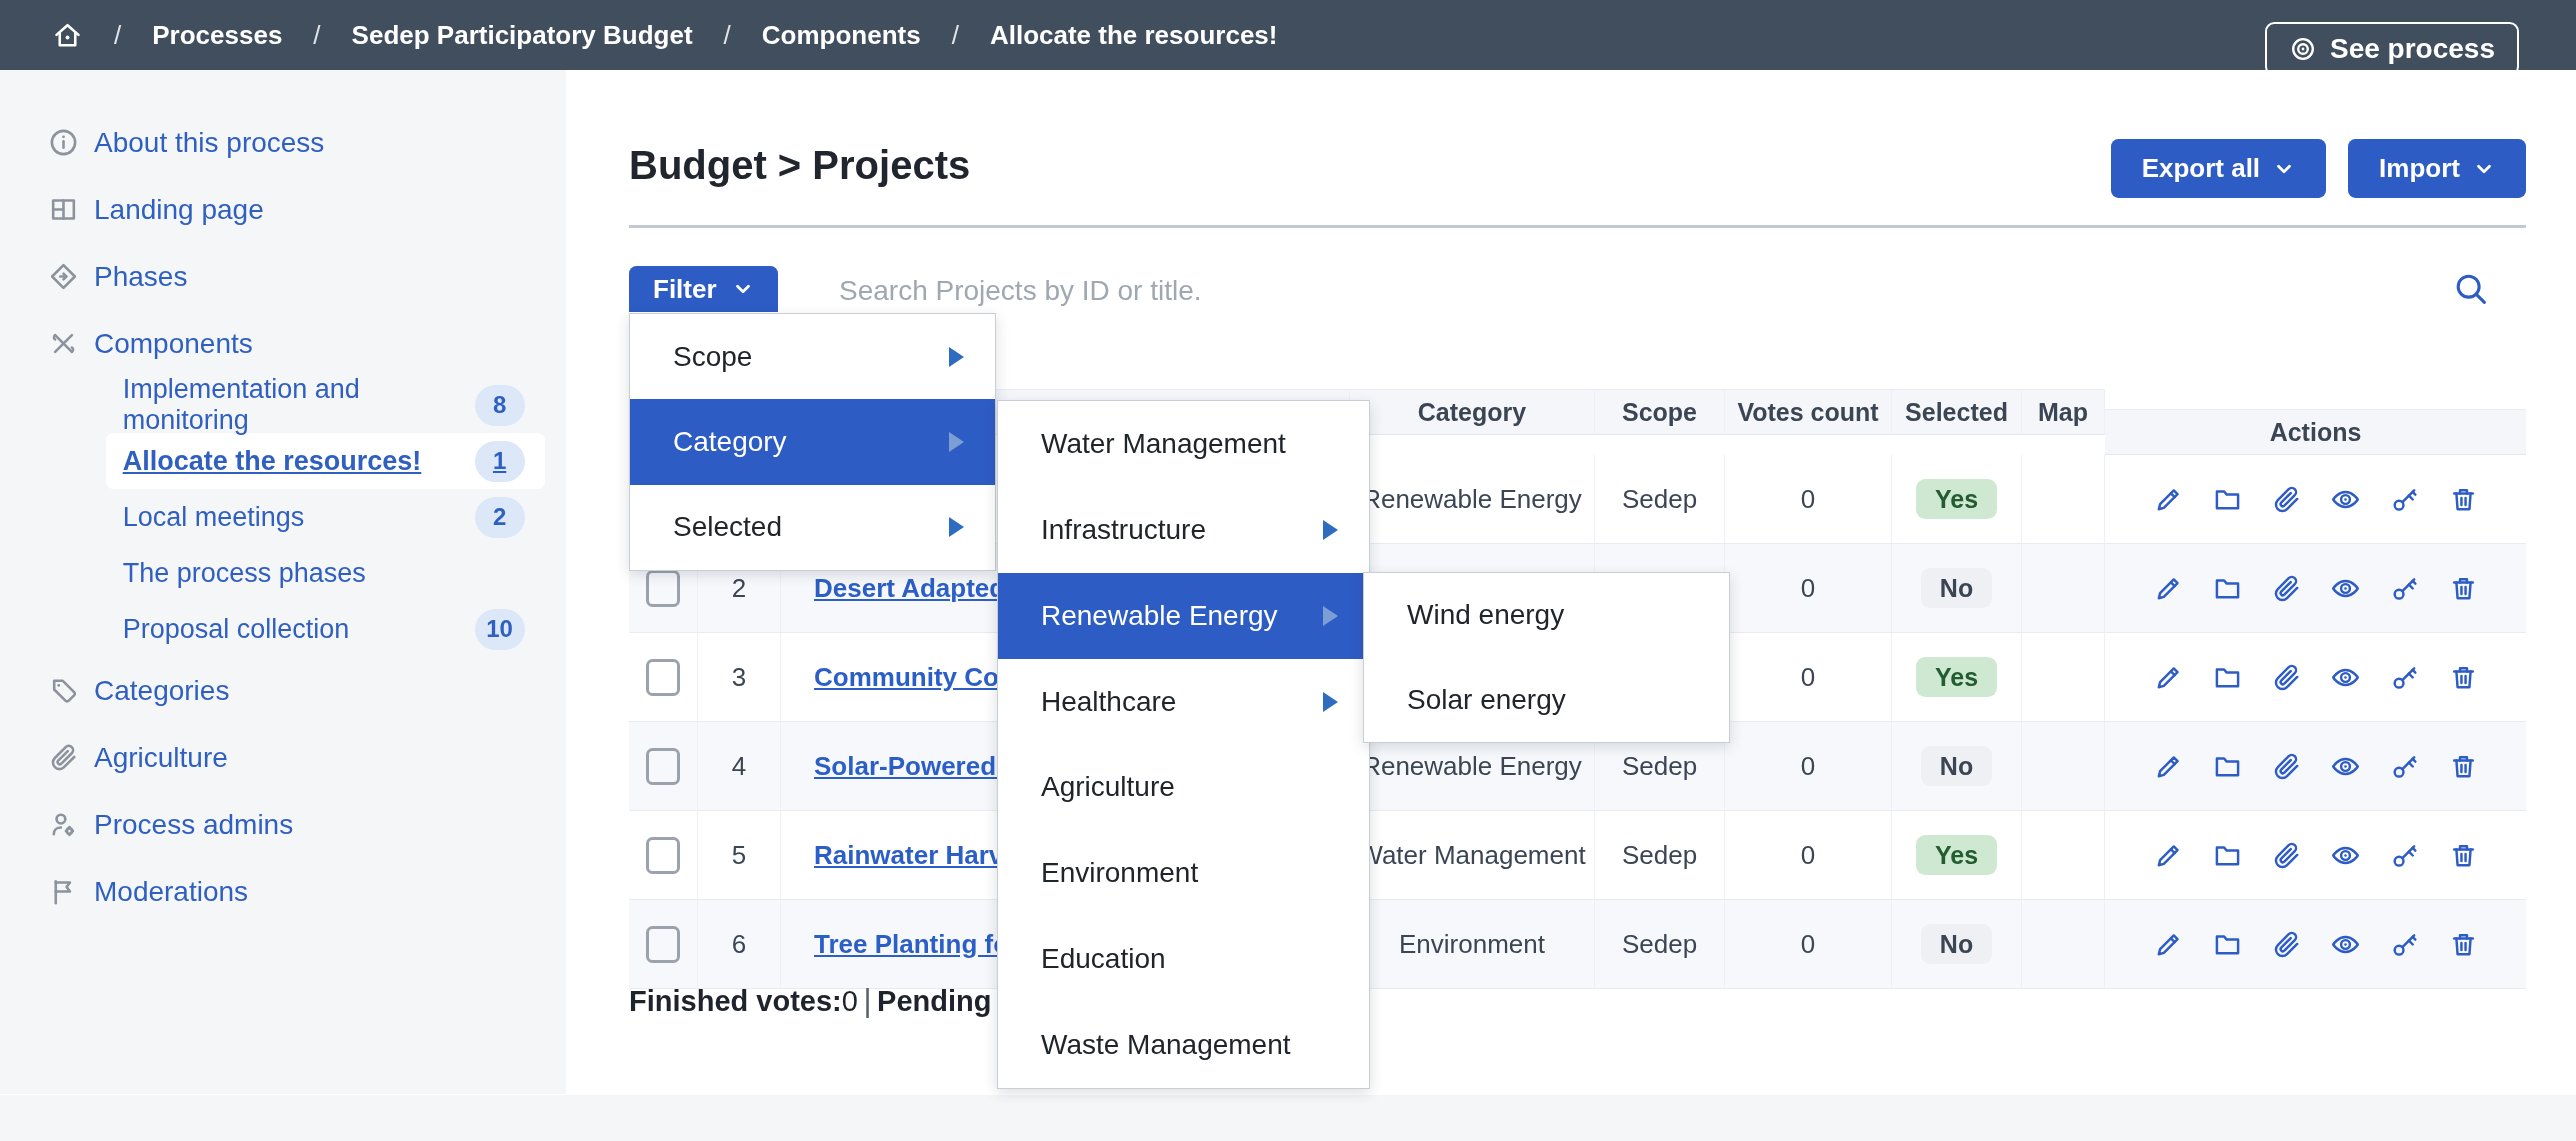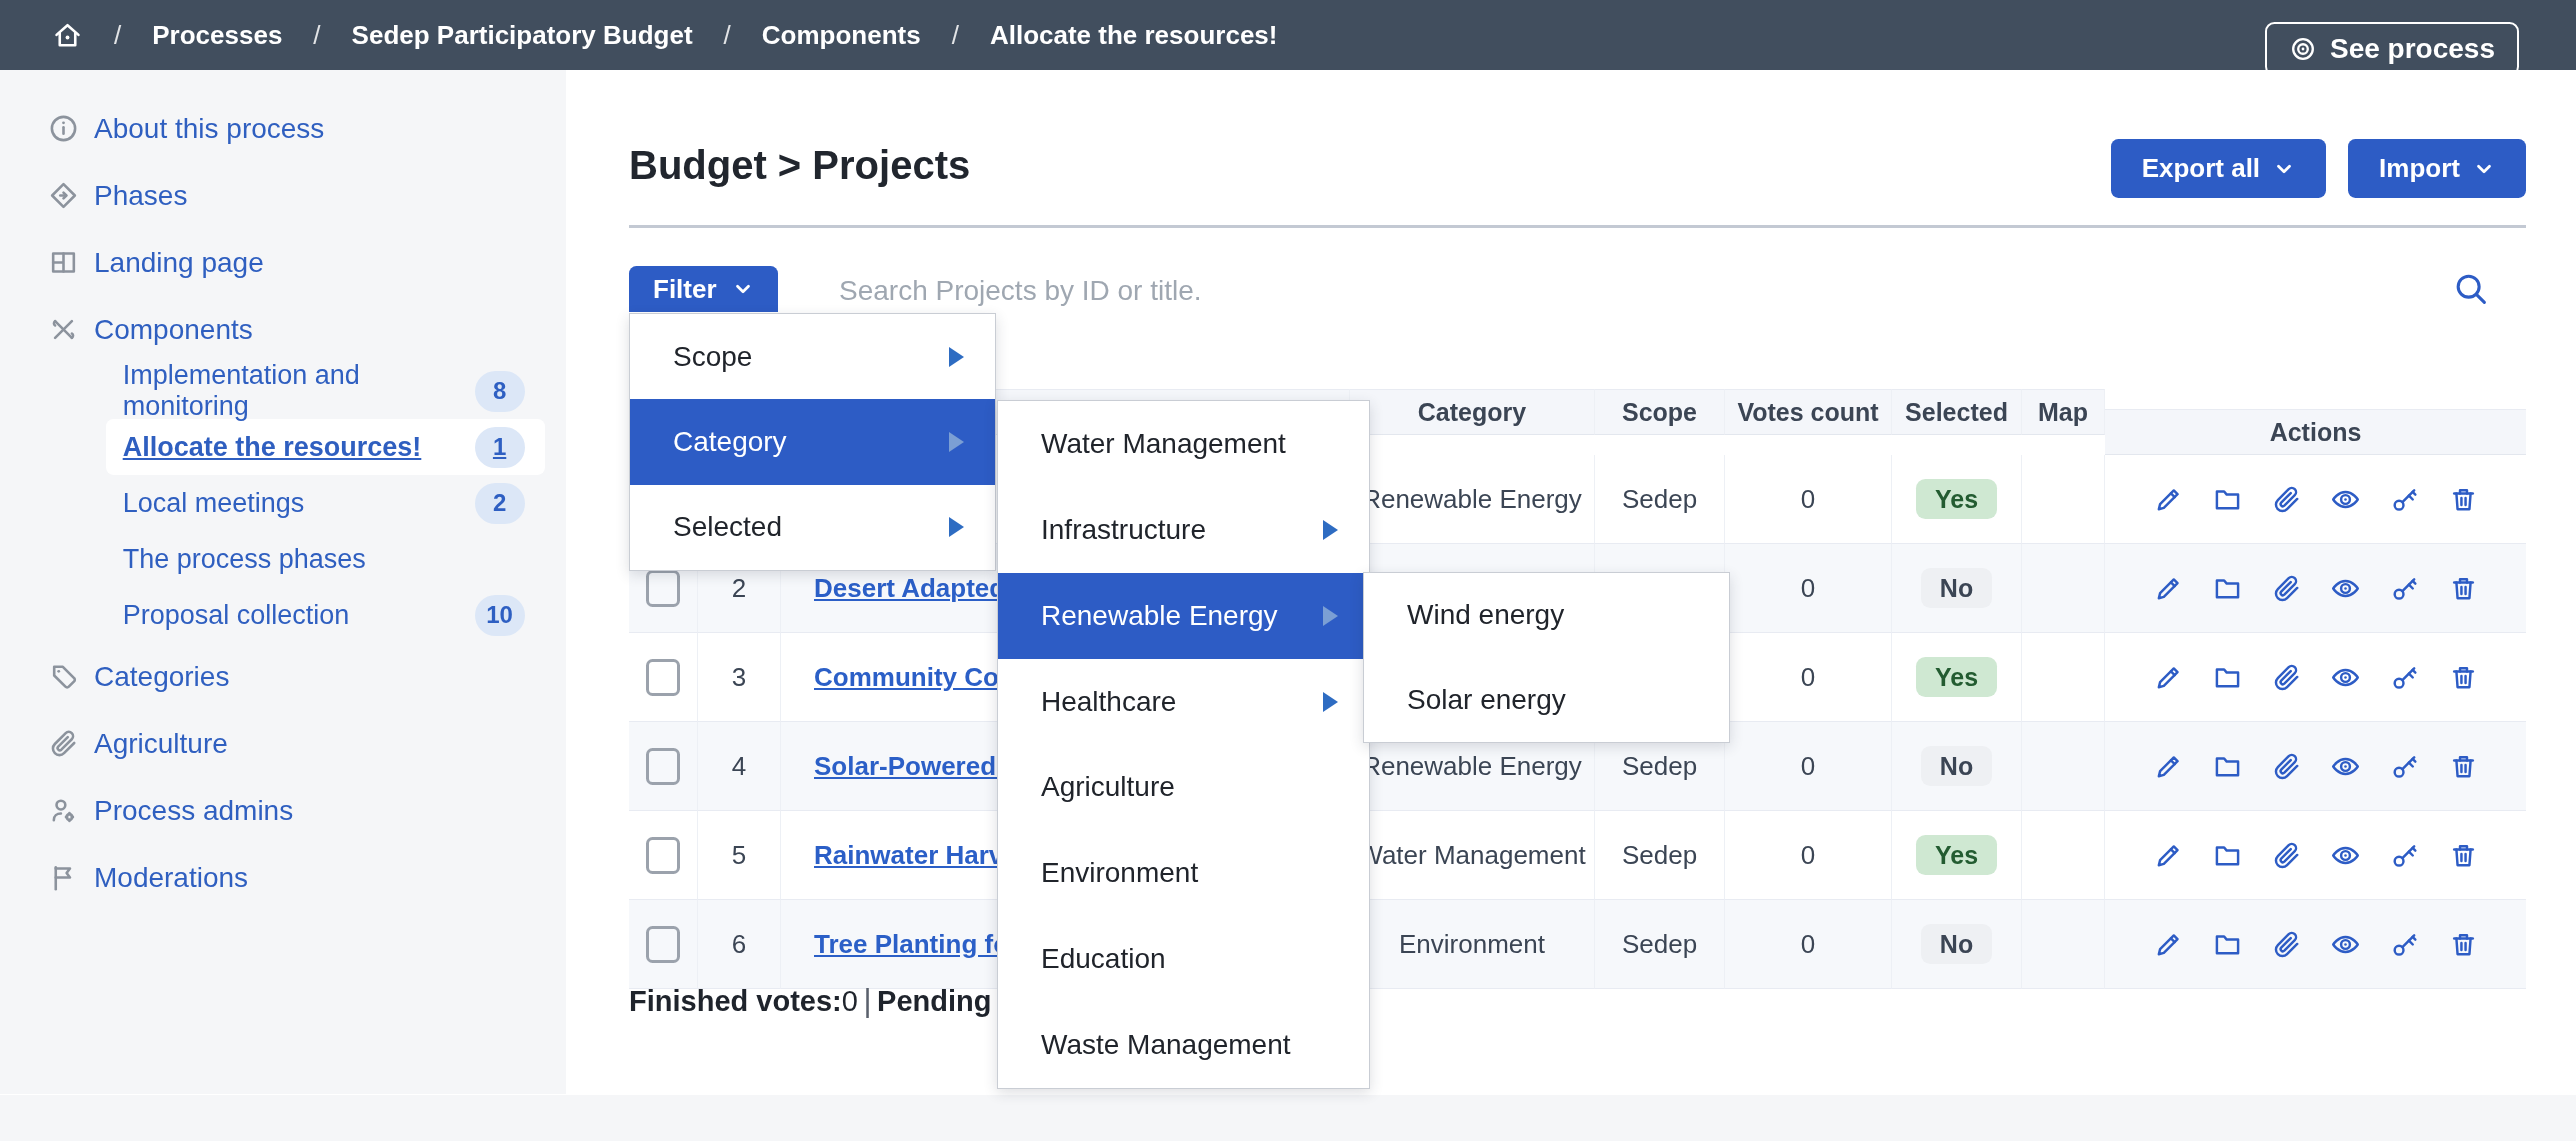--- a/index.html
+++ b/index.html
@@ -26,21 +26,21 @@
     display:flex;align-items:center;gap:13px;
     border:2.3px solid #fff;border-radius:9.3px;
     padding:9.3px 22px;font-size:28px;font-weight:700;color:#fff;
     background:transparent;cursor:pointer;margin-top:28px;
   }
   .see-process svg{width:28px;height:28px;}
 
   
   .sidebar{
     position:absolute;left:0;top:70px;width:566px;height:1024px;
-    background:#f5f6f8;box-sizing:border-box;padding-top:25px;
+    background:#f5f6f8;box-sizing:border-box;padding-top:39px;
     color:#2f5fc0;
   }
   .side-top{height:67px;display:flex;align-items:center;padding-left:48px;gap:15px;
     font-size:28px;font-weight:500;cursor:pointer;}
   .side-top .s-ico{width:31px;height:31px;color:#8c939d;flex:0 0 auto;}
   .side-top .lbl{color:#2f5fc0;}
   .side-sub{
     height:56px;margin-left:106px;width:439px;box-sizing:border-box;
     display:flex;align-items:center;padding:0 20.4px 0 16.7px;
     font-size:27px;color:#2f5fc0;cursor:pointer;border-radius:7.4px;
@@ -174,32 +174,32 @@
   <div class="side-top">
     <svg class="ico s-ico" viewBox="0 0 24 24">
         <circle cx="12" cy="12" r="9"></circle>
         <path d="M12 11v5"></path>
         <circle cx="12" cy="7.6" r="1.1" fill="currentColor" stroke="none"></circle>
       </svg>
     <span class="lbl">About this process</span>
   </div>
   <div class="side-top">
     <svg class="ico s-ico" viewBox="0 0 24 24">
+        <rect x="4" y="5" width="16" height="14"></rect>
+        <path d="M12 5v14M4 12h8"></path>
+      </svg>
+    <span class="lbl">Landing page</span>
+  </div>
+  <div class="side-top">
+    <svg class="ico s-ico" viewBox="0 0 24 24">
         <path d="M12 3.2l8.8 8.8-8.8 8.8L3.2 12z"></path>
         <path d="M9.5 12h4.5"></path>
         <path d="M12 9.8L14.2 12 12 14.2"></path>
       </svg>
     <span class="lbl">Phases</span>
-  </div>
-  <div class="side-top">
-    <svg class="ico s-ico" viewBox="0 0 24 24">
-        <rect x="4" y="5" width="16" height="14"></rect>
-        <path d="M12 5v14M4 12h8"></path>
-      </svg>
-    <span class="lbl">Landing page</span>
   </div>
   <div class="side-top">
     <svg class="ico s-ico" viewBox="0 0 24 24">
         <path d="M5.5 5.5l13 13"></path>
         <path d="M18.5 5.5l-13 13"></path>
         <path d="M5.5 5.5c-1.2 1.2-1.2 2.6 0 3.4"></path>
         <path d="M18.5 18.5c1.2-1.2 1.2-2.6 0-3.4"></path>
       </svg>
     <span class="lbl">Components</span>
   </div>

